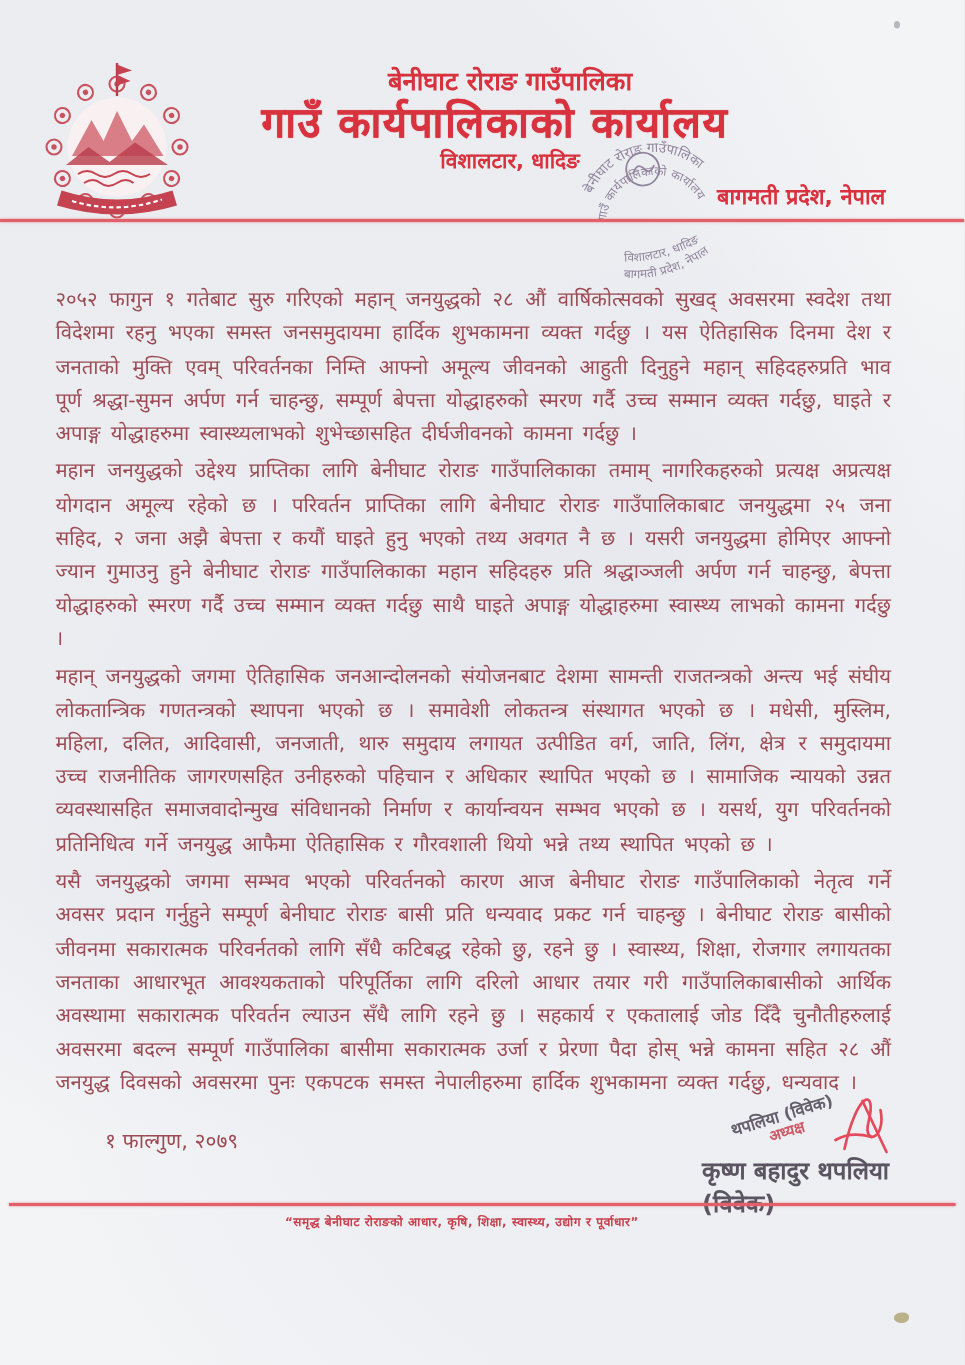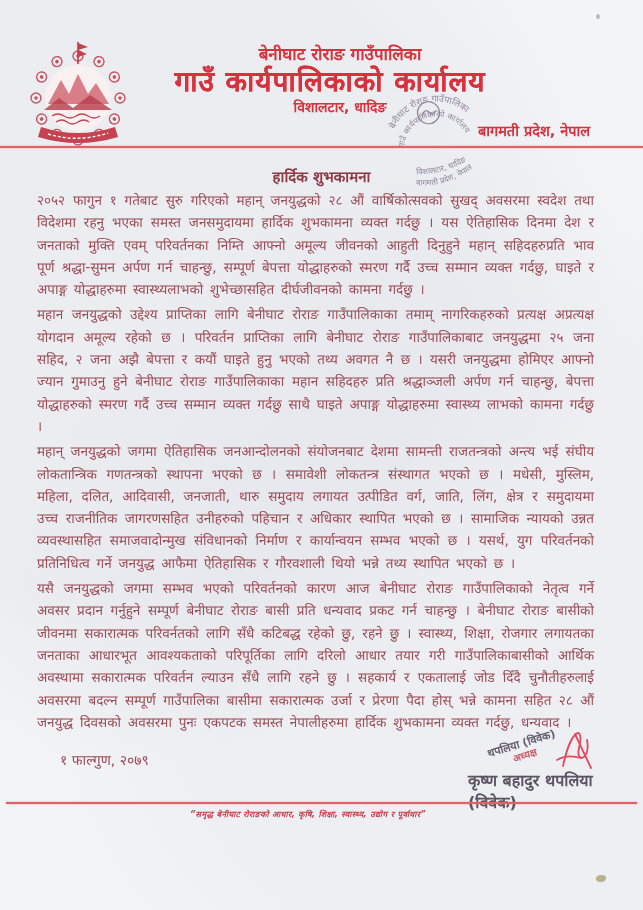--- a/index.html
+++ b/index.html
@@ -17,27 +17,27 @@
   .hdr-addr{top:97px;left:140px;width:400px;text-align:center;font-size:14px;font-weight:bold;color:#d8323e;}
   .hdr-prov{top:120px;left:478px;width:140px;font-size:14.5px;font-weight:bold;color:#d8323e;}
   .rule{height:2.4px;background:#e2606a;box-shadow:0 0 1.5px rgba(226,96,106,.8);}
   .rule-top{top:146px;left:0;width:643px;}
   .rule-bottom{top:802px;left:6px;width:631px;}
   
   .letter-title{top:166px;left:0;width:643px;text-align:center;font-size:15px;font-weight:bold;color:#8e3a45;}
   .body-text{top:189px;left:37px;width:573px;max-height:560px;overflow:hidden;
     text-align:justify;font-size:13.5px;line-height:22.3px;color:#9c4b54;word-spacing:2.5px;}
   .body-text p{margin:0 16px 3px 0;}
-  .date-line{top:750px;left:60px;font-size:14px;color:#9c4b54;}
+  .date-line{top:750px;left:70px;font-size:14px;color:#9c4b54;}
   .signatory{top:769px;left:468px;width:152px;font-size:16px;color:#5a5560;font-weight:bold;}
   
   .sig-stamp{top:738px;left:488px;transform:rotate(-17deg);text-align:center;opacity:.85;}
   .sig-stamp .nm{font-size:11px;font-weight:bold;color:#4e4757;display:block;line-height:12px;}
   .sig-stamp .rl{font-size:10px;font-weight:bold;color:#c8404e;display:block;line-height:11px;}
-  .footer-slogan{top:808px;left:0;width:616px;text-align:center;font-size:8px;font-weight:bold;font-style:italic;color:#c8404e;letter-spacing:.4px;}
+  .footer-slogan{top:808px;left:0;width:616px;text-align:center;font-size:8px;font-weight:bold;color:#c8404e;letter-spacing:.4px;}
   .speck-top{top:14px;left:596px;width:4px;height:5px;background:#9aa0a8;border-radius:50%;opacity:.7;}
   .speck-bottom{top:875px;left:596px;width:10px;height:7px;background:#8f7d33;border-radius:50% 40% 50% 45%;opacity:.55;}
 </style>
 </head>
 <body>
 
 <div class="page">
 
   <div class="abs" style="top:40px;left:28px;width:100px;height:106px;">
     <svg width="100" height="106" viewBox="0 0 100 106">
@@ -104,21 +104,20 @@
         </text>
         <text font-size="8" font-family="DejaVu Sans, sans-serif">
           <textPath href="#arcD" startOffset="50%" text-anchor="middle">बागमती प्रदेश, नेपाल</textPath>
         </text>
       </g>
     </svg>
   </div>
 
   <div class="abs rule rule-top"></div>
 
-  <div class="abs letter-title">हार्दिक शुभकामना</div>
 
   <div class="abs body-text">
     <p>२०५२ फागुन १ गतेबाट सुरु गरिएको महान् जनयुद्धको २८ औं वार्षिकोत्सवको सुखद् अवसरमा स्वदेश तथा विदेशमा रहनु भएका समस्त जनसमुदायमा हार्दिक शुभकामना व्यक्त गर्दछु । यस ऐतिहासिक दिनमा देश र जनताको मुक्ति एवम् परिवर्तनका निम्ति आफ्नो अमूल्य जीवनको आहुती दिनुहुने महान् सहिदहरुप्रति भाव पूर्ण श्रद्धा-सुमन अर्पण गर्न चाहन्छु, सम्पूर्ण बेपत्ता योद्धाहरुको स्मरण गर्दै उच्च सम्मान व्यक्त गर्दछु, घाइते र अपाङ्ग योद्धाहरुमा स्वास्थ्यलाभको शुभेच्छासहित दीर्घजीवनको कामना गर्दछु ।</p>
     <p>महान जनयुद्धको उद्देश्य प्राप्तिका लागि बेनीघाट रोराङ गाउँपालिकाका तमाम् नागरिकहरुको प्रत्यक्ष अप्रत्यक्ष योगदान अमूल्य रहेको छ । परिवर्तन प्राप्तिका लागि बेनीघाट रोराङ गाउँपालिकाबाट जनयुद्धमा २५ जना सहिद, २ जना अझै बेपत्ता र कयौं घाइते हुनु भएको तथ्य अवगत नै छ । यसरी जनयुद्धमा होमिएर आफ्नो ज्यान गुमाउनु हुने बेनीघाट रोराङ गाउँपालिकाका महान सहिदहरु प्रति श्रद्धाञ्जली अर्पण गर्न चाहन्छु, बेपत्ता योद्धाहरुको स्मरण गर्दै उच्च सम्मान व्यक्त गर्दछु साथै घाइते अपाङ्ग योद्धाहरुमा स्वास्थ्य लाभको कामना गर्दछु ।</p>
     <p>महान् जनयुद्धको जगमा ऐतिहासिक जनआन्दोलनको संयोजनबाट देशमा सामन्ती राजतन्त्रको अन्त्य भई संघीय लोकतान्त्रिक गणतन्त्रको स्थापना भएको छ । समावेशी लोकतन्त्र संस्थागत भएको छ । मधेसी, मुस्लिम, महिला, दलित, आदिवासी, जनजाती, थारु समुदाय लगायत उत्पीडित वर्ग, जाति, लिंग, क्षेत्र र समुदायमा उच्च राजनीतिक जागरणसहित उनीहरुको पहिचान र अधिकार स्थापित भएको छ । सामाजिक न्यायको उन्नत व्यवस्थासहित समाजवादोन्मुख संविधानको निर्माण र कार्यान्वयन सम्भव भएको छ । यसर्थ, युग परिवर्तनको प्रतिनिधित्व गर्ने जनयुद्ध आफैमा ऐतिहासिक र गौरवशाली थियो भन्ने तथ्य स्थापित भएको छ ।</p>
     <p>यसै जनयुद्धको जगमा सम्भव भएको परिवर्तनको कारण आज बेनीघाट रोराङ गाउँपालिकाको नेतृत्व गर्ने अवसर प्रदान गर्नुहुने सम्पूर्ण बेनीघाट रोराङ बासी प्रति धन्यवाद प्रकट गर्न चाहन्छु । बेनीघाट रोराङ बासीको जीवनमा सकारात्मक परिवर्नतको लागि सँधै कटिबद्ध रहेको छु, रहने छु । स्वास्थ्य, शिक्षा, रोजगार लगायतका जनताका आधारभूत आवश्यकताको परिपूर्तिका लागि दरिलो आधार तयार गरी गाउँपालिकाबासीको आर्थिक अवस्थामा सकारात्मक परिवर्तन ल्याउन सँधै लागि रहने छु । सहकार्य र एकतालाई जोड दिँदै चुनौतीहरुलाई अवसरमा बदल्न सम्पूर्ण गाउँपालिका बासीमा सकारात्मक उर्जा र प्रेरणा पैदा होस् भन्ने कामना सहित २८ औं जनयुद्ध दिवसको अवसरमा पुनः एकपटक समस्त नेपालीहरुमा हार्दिक शुभकामना व्यक्त गर्दछु, धन्यवाद ।</p>
   </div>
 
   <div class="abs date-line">१ फाल्गुण, २०७९</div>
 

